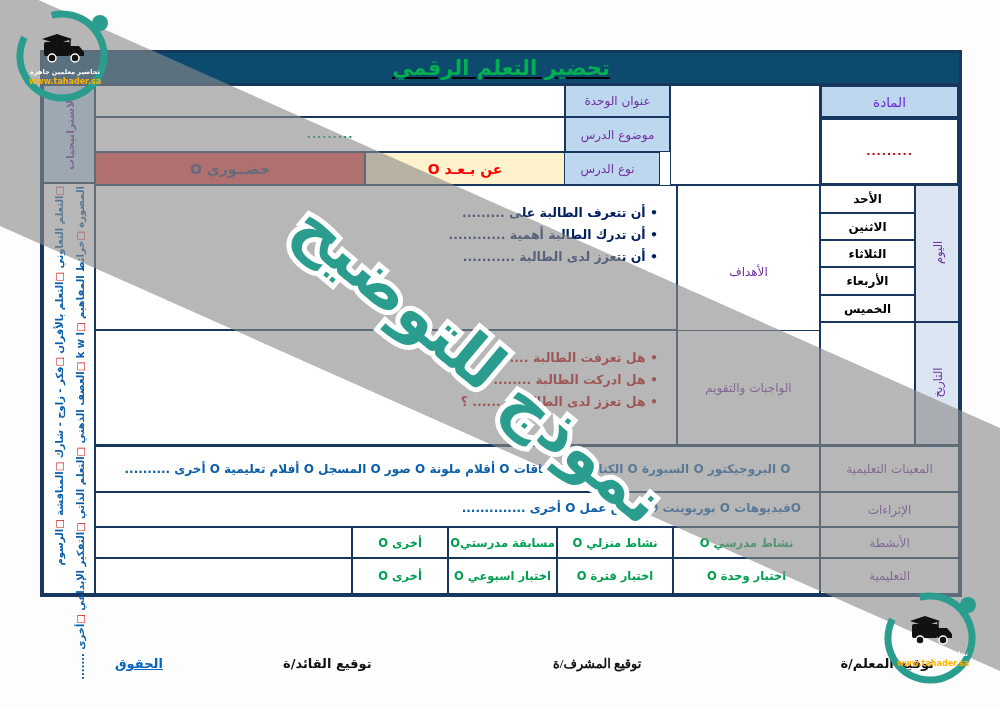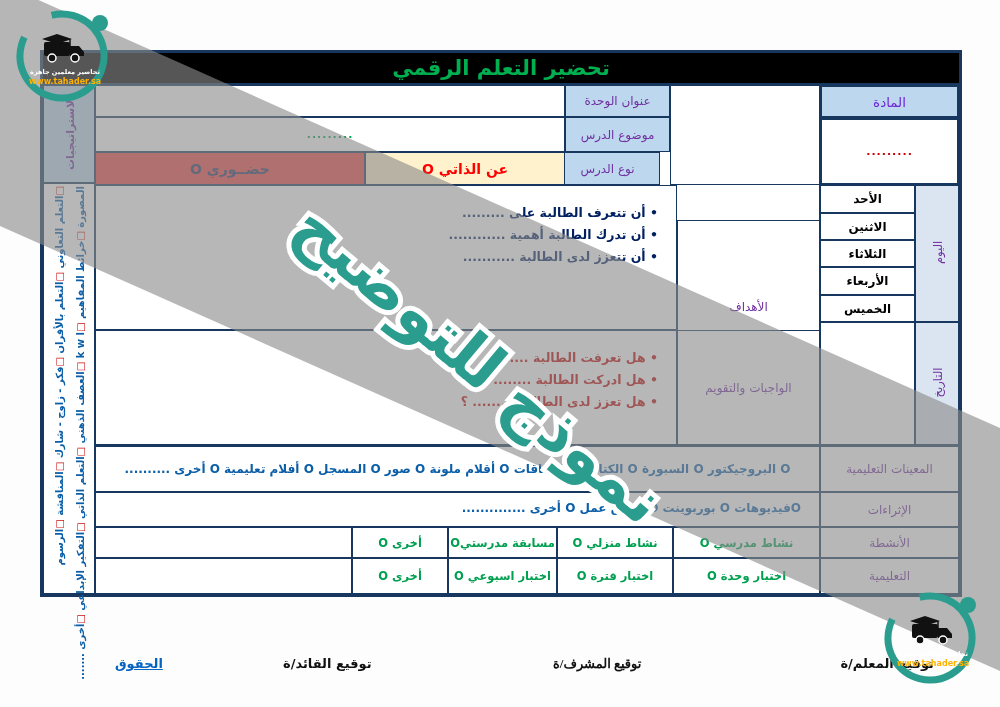--- a/index.html
+++ b/index.html
@@ -10,21 +10,21 @@
   }
   
   .sheet{
     position:absolute;left:40px;top:50px;width:916px;height:541px;
     border:3px solid #17375e;background:#fff;
   }
   .cell{position:absolute;border:1px solid #17375e;box-sizing:border-box;background:#fff;}
   .noborder{border:none;}
   .blue{background:#bdd7ee;}
   .lblue{background:#dbe5f1;}
-  .green-bg{background:#000000;}
+  .green-bg{background:#0c4a6e;text-decoration:underline;}
   .center{display:flex;align-items:center;justify-content:center;text-align:center;}
   .purple{color:#7030a0;font-size:12px;}
   
   .title-bar{position:absolute;left:0;top:0;width:916px;height:32px;
     border-bottom:2px solid #17375e;box-sizing:border-box;}
   .title-bar span{color:#00b050;font-weight:bold;font-size:21px;}
   
   .vwrap{overflow:visible;}
   .vinner{position:absolute;left:0;top:100%;transform:rotate(-90deg);transform-origin:top left;
     display:flex;align-items:center;justify-content:center;direction:rtl;}
@@ -93,21 +93,21 @@
   </div>
   <div class="cell blue center" style="left:496px;top:99px;width:105px;height:33px;margin-left:16px;">
     <span class="purple">نوع الدرس</span>
   </div>
 
   <div class="cell" style="left:52px;top:32px;width:470px;height:32px;"></div>
   <div class="cell center" style="left:52px;top:64px;width:470px;height:35px;">
     <span class="dots-green" style="font-size:11px;">.........</span>
   </div>
   <div class="cell center" style="left:322px;top:99px;width:200px;height:33px;background:#fff2cc;">
-    <span style="color:#ff0000;font-weight:bold;font-size:14px;">عن الذاتي O</span>
+    <span style="color:#ff0000;font-weight:bold;font-size:14px;">عن بـعـد O</span>
   </div>
   <div class="cell center" style="left:52px;top:99px;width:270px;height:33px;background:#ef4444;">
     <span style="color:#1f3864;font-weight:bold;font-size:14px;">حضــوري O</span>
   </div>
 
   <div class="cell lblue vwrap" style="left:872px;top:132px;width:44px;height:137px;">
     <div class="vinner" style="width:137px;height:44px;">
       <span class="purple" style="font-size:11.5px;">اليوم</span>
     </div>
   </div>
@@ -126,21 +126,21 @@
   <div class="cell center" style="left:777px;top:242px;width:95px;height:27px;">
     <span style="font-weight:bold;font-size:12px;">الخميس</span>
   </div>
   <div class="cell lblue vwrap" style="left:872px;top:269px;width:44px;height:123px;">
     <div class="vinner" style="width:123px;height:44px;">
       <span class="purple" style="font-size:11.5px;">التاريخ</span>
     </div>
   </div>
   <div class="cell" style="left:777px;top:269px;width:95px;height:123px;"></div>
 
-  <div class="cell center" style="left:634px;top:132px;width:143px;height:174px;margin-top:35px;">
+  <div class="cell center" style="left:634px;top:132px;width:143px;height:174px;">
     <span class="purple">الأهداف</span>
   </div>
   <div class="cell bullets obj" style="left:52px;top:132px;width:582px;height:145px;">
     <div class="bullet">أن تتعرف الطالبة على .........</div>
     <div class="bullet">أن تدرك الطالبة أهمية ............</div>
     <div class="bullet">أن تتعزز لدى الطالبة ...........</div>
   </div>
 
   <div class="cell center" style="left:634px;top:277px;width:143px;height:115px;">
     <span class="purple">الواجبات والتقويم</span>

